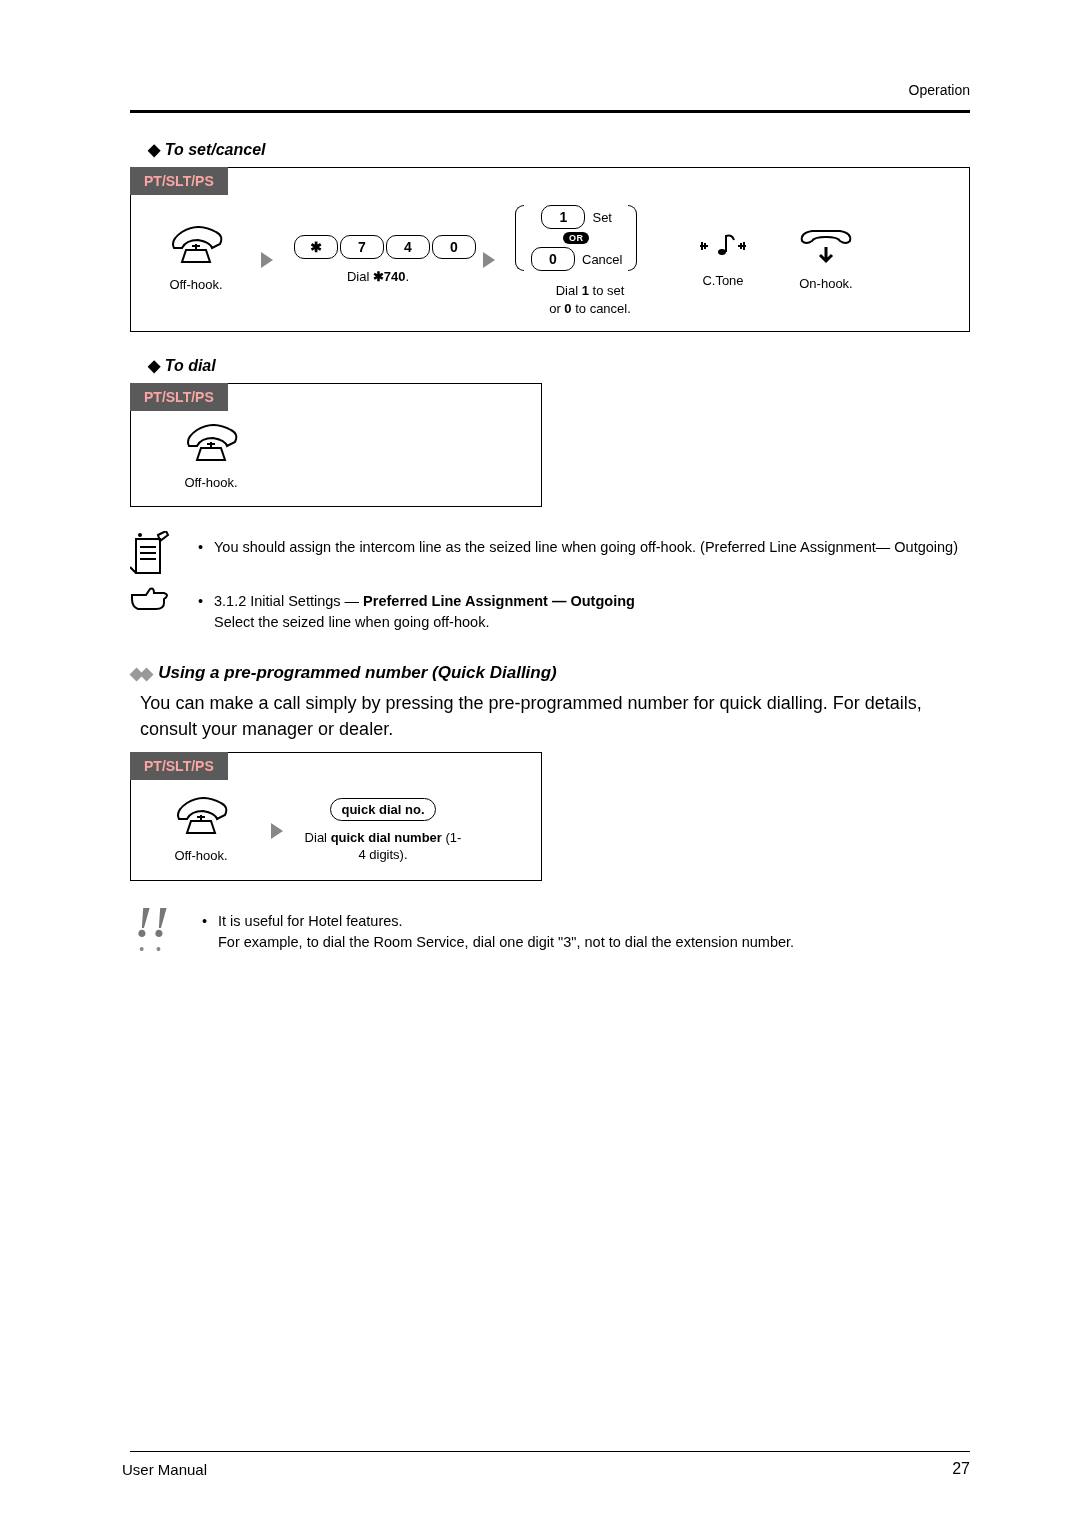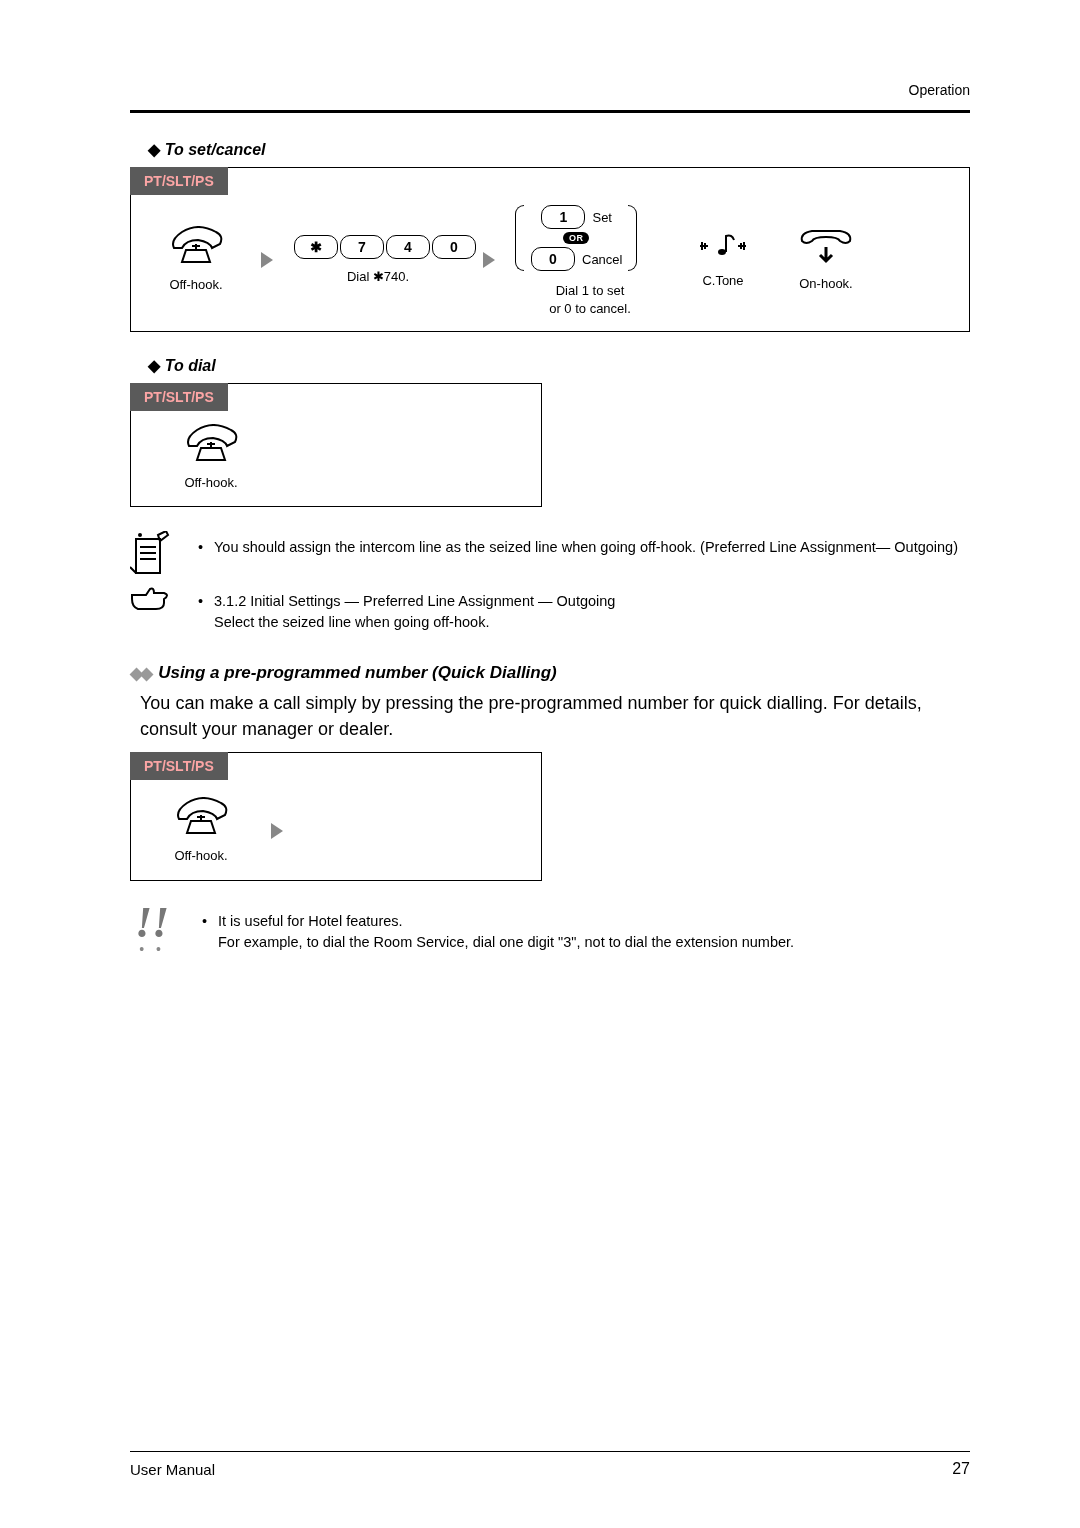--- a/index.html
+++ b/index.html
@@ -124,26 +124,26 @@
     margin: 24px 0 6px 0;
     display:flex; align-items:center; gap:8px;
   }
   .diamond2 { color:#999; letter-spacing:-3px; font-style: normal;}
   .para { font-size: 18px; line-height:1.45; margin: 4px 0 10px 10px; }
   .footer-line {
     border-top: 1px solid #000;
     position: absolute;
     bottom: 76px; left: 130px; right: 110px;
   }
-  .footer-left { position:absolute; bottom:50px; left:130px; font-size:15px;}
+  .footer-left { position:absolute; bottom:50px; left:122px; font-size:15px;}
   .footer-right { position:absolute; bottom:50px; right:110px; font-size:16px;}
   .alert-icon { font-family: Georgia, serif; font-weight:bold; font-style:italic;
      font-size:44px; color:#777; line-height:0.8; width:44px; text-align:center;}
   .alert-dots { font-size:14px; color:#888; letter-spacing:4px; text-align:center;}
-  .b { font-weight: normal; }
+  .b { font-weight: bold; }
 </style>
 </head>
 <body>
 
 <div class="page">
 
   <div class="header-label">Operation</div>
   <div class="header-line"></div>
 
   <div class="content">
@@ -273,20 +273,26 @@
       <div class="flow-row">
         <div class="step" style="width:100px;">
           <svg class="phone-icon" width="56" height="42" viewBox="0 0 56 42">
             <path d="M6 22 Q2 14 14 6 Q30 -4 48 6 Q56 10 52 18 L44 22 Q42 16 30 14 Q18 14 14 22 Z" fill="none" stroke="#000" stroke-width="2"></path>
             <path d="M14 36 H42 L38 24 H18 Z" fill="none" stroke="#000" stroke-width="2"></path>
             <path d="M28 24 L28 18 M24 20 L32 20" stroke="#000" stroke-width="2"></path>
           </svg>
           <div class="caption">Off-hook.</div>
         </div>
         <div class="arrow"></div>
+        <div class="step" style="width:160px;">
+          <span class="pill-key">quick dial no.</span>
+          <div class="caption">
+            <span>Dial </span><span class="b">quick dial number</span><span> (1-4 digits).</span>
+          </div>
+        </div>
       </div>
     </div>
 
     <div class="with-icon" style="margin-top:18px;">
       <div>
         <div class="alert-icon">!!</div>
         <div class="alert-dots">• •</div>
       </div>
       <div class="txt">
         <ul class="bullets">

